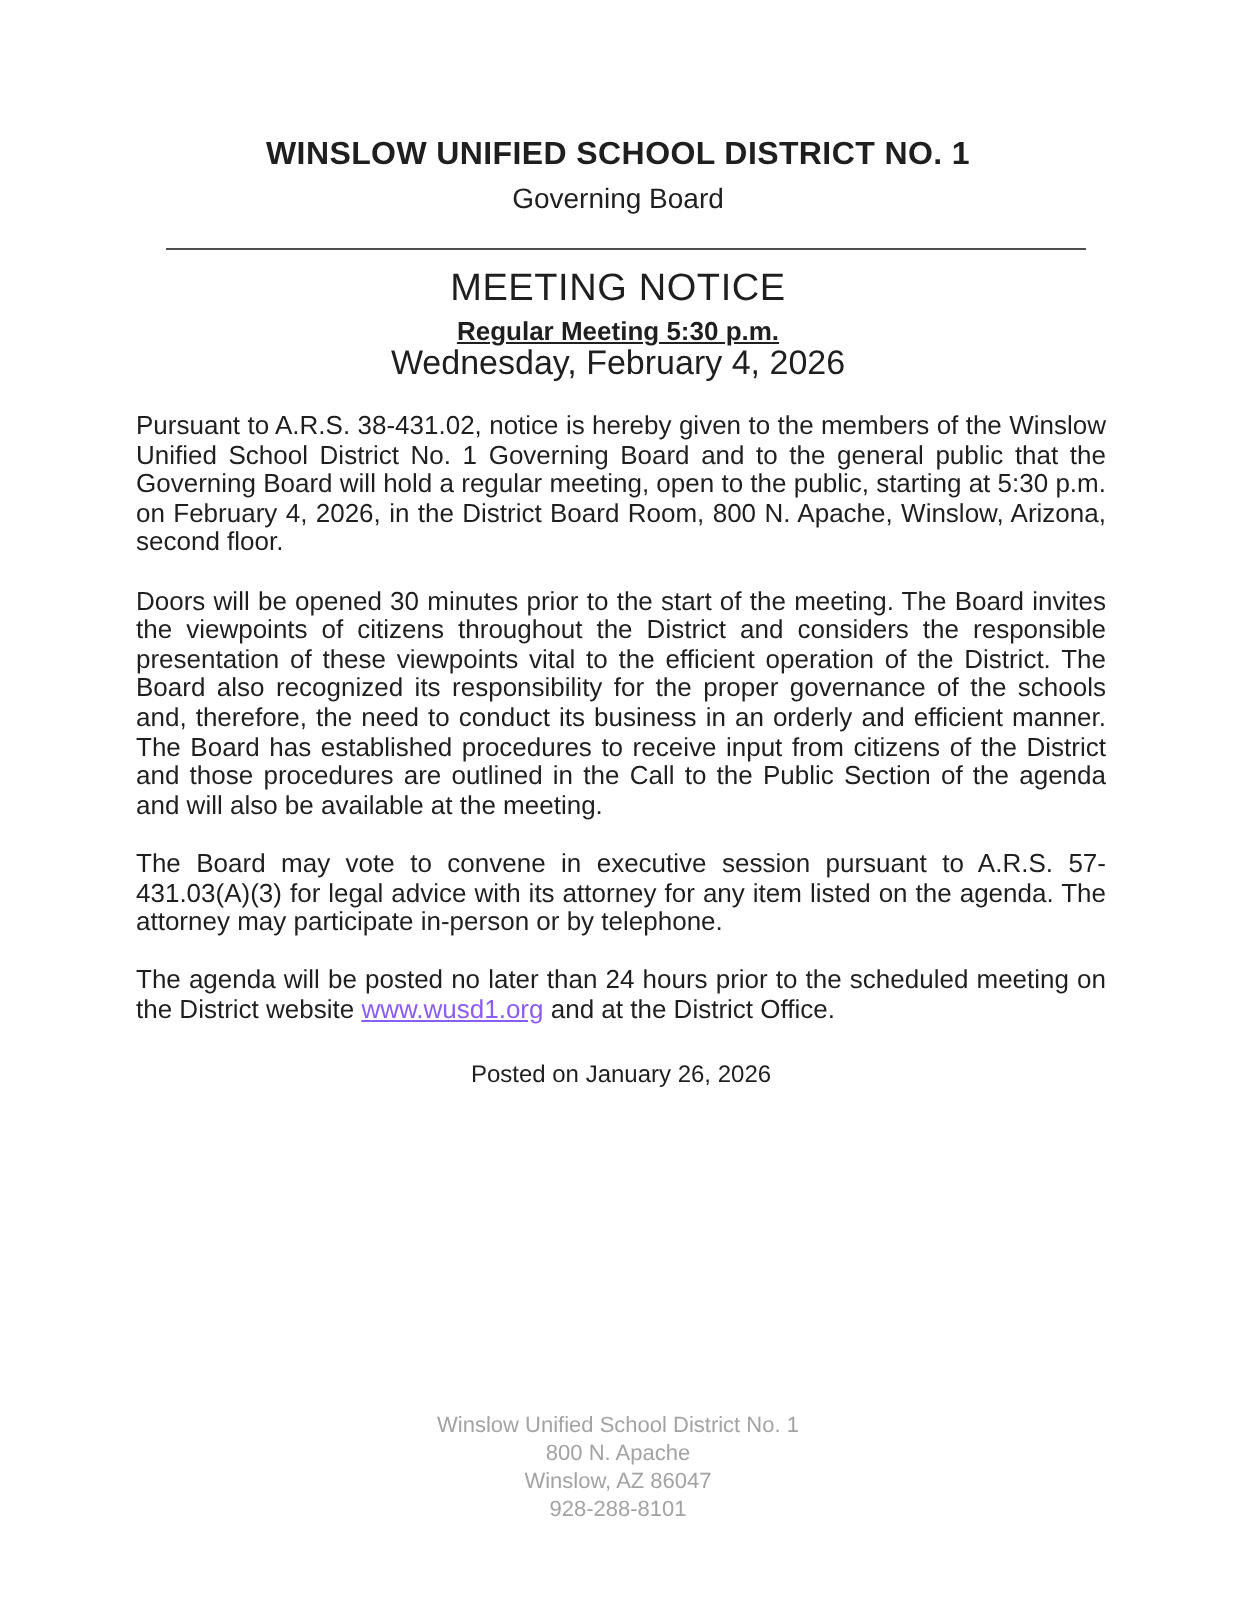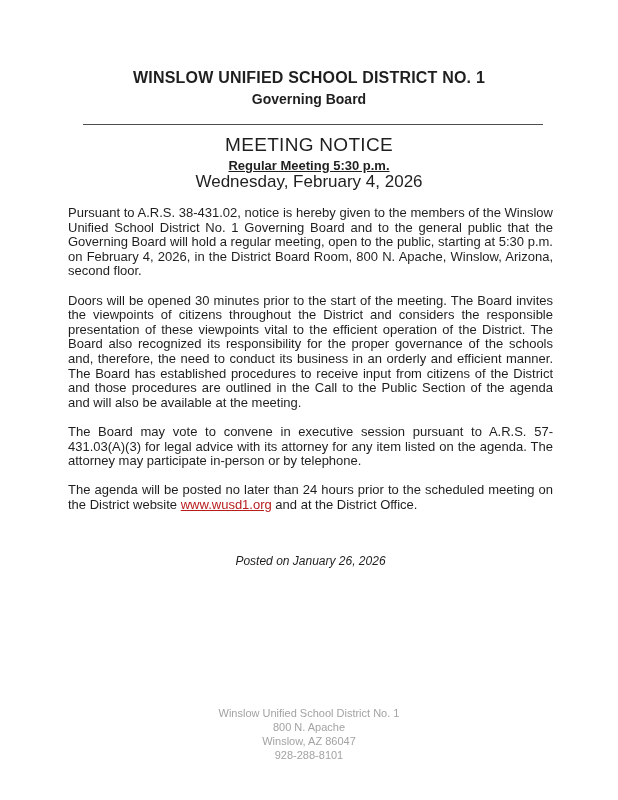--- a/index.html
+++ b/index.html
@@ -15,21 +15,21 @@
   }
   .doc-header { padding-top: 68px; text-align: center; }
   .district-title {
     font-size: 16px;
     font-weight: bold;
     line-height: 19px;
     letter-spacing: 0.2px;
   }
   .board-subtitle {
     font-size: 14px;
-    font-weight: bold;
+    font-weight: normal;
     line-height: 17px;
     margin-top: 4px;
   }
   .divider {
     border: none;
     border-top: 1px solid #4d4d4d;
     margin: 16px 75px 0 83px;
   }
   .notice-head { text-align: center; margin-top: 8px; }
   .notice-title { font-size: 19px; line-height: 23px; letter-spacing: 0.3px; }
@@ -38,30 +38,29 @@
   .doc-body {
     margin: 16px 65px 0 68px;
     font-size: 13px;
     line-height: 14.6px;
   }
   .doc-body p {
     margin: 0 0 14.6px 0;
     text-align: justify;
   }
   .weblink {
-    color: #b91c1c;
+    color: #8b5cf6;
     text-decoration: underline;
     cursor: pointer;
   }
   .posted {
     text-align: center;
-    font-style: italic;
     font-size: 12px;
     line-height: 15px;
-    margin-top: 42px;
+    margin-top: 18px;
   }
   .doc-footer {
     position: absolute;
     top: 706px;
     left: 0;
     right: 0;
     text-align: center;
     font-size: 11px;
     line-height: 14px;
     color: #a3a3a3;

